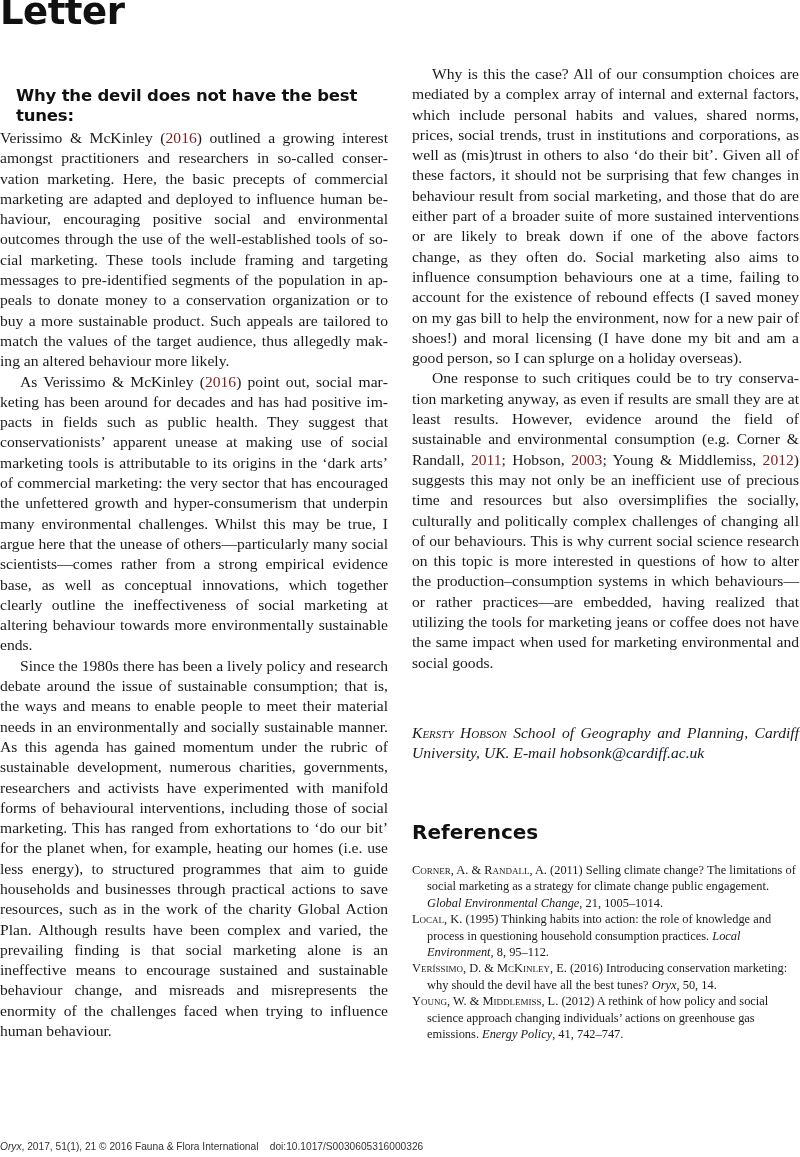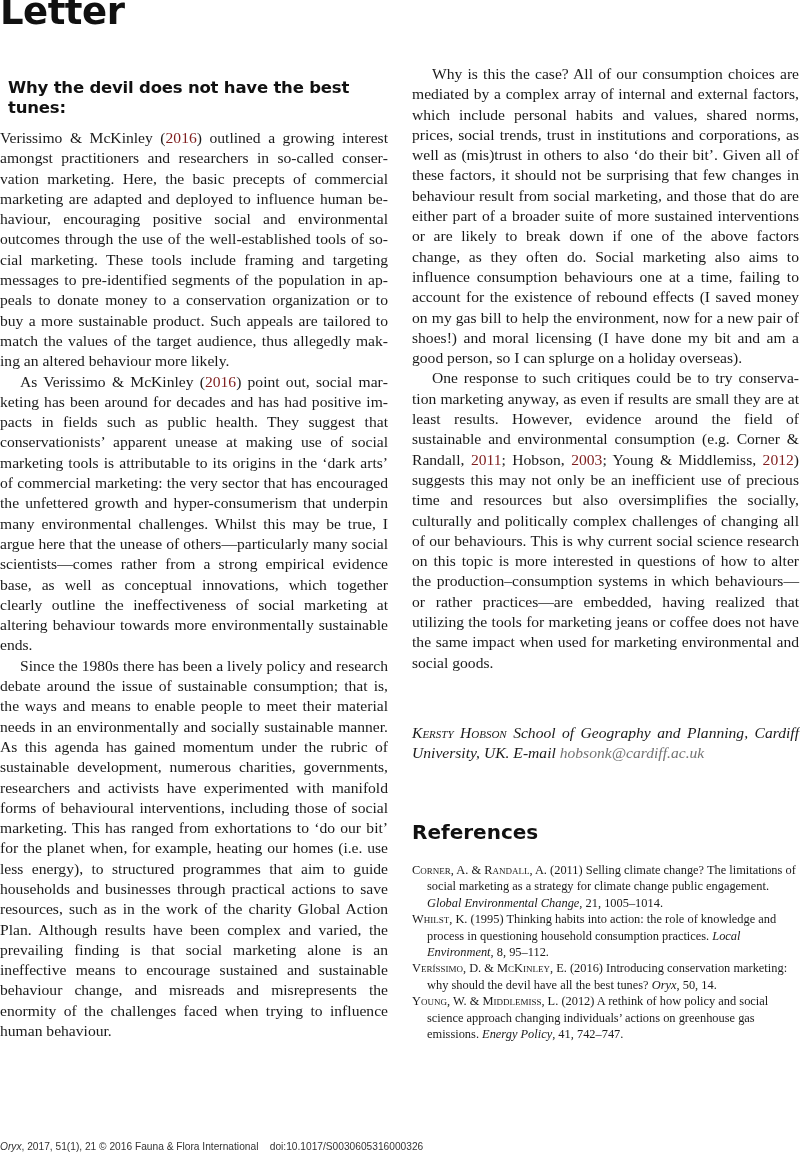--- a/index.html
+++ b/index.html
@@ -11,42 +11,42 @@
     .section-label {
       position: absolute; left: 0; top: -10px;
       font-family: "DejaVu Sans", "Liberation Sans", sans-serif;
       font-weight: bold; font-size: 37px; letter-spacing: -0.5px; color: #111;
       margin: 0;
     }
     .col { position: absolute; top: 0; }
     .col-left { left: 0; width: 388px; }
     .col-right { left: 412px; width: 387px; }
     .article-title {
-      position: absolute; left: 0; top: 70px; width: 388px; margin: 8px;
+      position: absolute; left: 0; top: 70px; width: 388px; margin: 16px;
       font-family: "DejaVu Sans", "Liberation Sans", sans-serif;
       font-weight: bold; font-size: 16.5px; line-height: 20px; color: #111;
       letter-spacing: -0.2px;
     }
     .body-text {
       font-size: 15.6px; line-height: 20.3px; text-align: justify;
       hyphens: manual; margin: 0;
     }
     .body-text p { margin: 0; }
     .body-text p.indent { text-indent: 20px; }
     .left-body { position: absolute; left: 0; top: 128px; width: 388px; }
     .right-body { position: absolute; left: 0; top: 64px; width: 387px; }
     .cite { color: #7f1d1d; font-variant-numeric: oldstyle-nums; }
     .osn { font-variant-numeric: oldstyle-nums; }
     .sc { font-variant: small-caps; }
     .author-block {
       position: absolute; left: 0; top: 723px; width: 387px;
       font-style: italic; font-size: 15.6px; line-height: 20.3px;
       text-align: justify; margin: 0;
     }
-    .email-link { color: #737373; text-decoration: none; }
+    .email-link { color: #0f172a; text-decoration: none; }
     .refs-heading {
       position: absolute; left: 0; top: 820px; margin: 0;
       font-family: "DejaVu Sans", "Liberation Sans", sans-serif;
       font-weight: bold; font-size: 20px; color: #111;
     }
     .refs-list {
       position: absolute; left: 0; top: 862px; width: 390px;
       list-style: none; margin: 0; padding: 0;
       font-size: 12.4px; line-height: 16.4px;
     }
@@ -82,19 +82,19 @@
     <p class="indent">Why is this the case? All of our consumption choices are mediated by a complex array of internal and external fac­tors, which include personal habits and values, shared norms, prices, social trends, trust in institutions and cor­porations, as well as (mis)trust in others to also ‘do their bit’. Given all of these factors, it should not be surprising that few changes in behaviour result from social marketing, and those that do are either part of a broader suite of more sustained interventions or are likely to break down if one of the above factors change, as they often do. Social marketing also aims to influence consumption behaviours one at a time, failing to account for the existence of rebound effects (I saved money on my gas bill to help the environment, now for a new pair of shoes!) and moral licensing (I have done my bit and am a good person, so I can splurge on a holiday overseas).</p>
     <p class="indent"><span>One response to such critiques could be to try conserva­tion marketing anyway, as even if results are small they are at least results. However, evidence around the field of sustainable and environmental consumption (e.g. Corner &amp; Randall, </span><a class="cite">2011</a><span>; Hobson, </span><a class="cite">2003</a><span>; Young &amp; Middlemiss, </span><a class="cite">2012</a><span>) suggests this may not only be an inefficient use of precious time and resources but also oversimplifies the socially, culturally and politically complex challenges of changing all of our behaviours. This is why current social science research on this topic is more interested in questions of how to alter the production–consumption systems in which behaviours—or rather practices—are embedded, having realized that utilizing the tools for marketing jeans or coffee does not have the same impact when used for mar­keting environmental and social goods.</span></p>
   </div>
 
   <p class="author-block"><span class="sc">Kersty Hobson</span><span> School of Geography and Planning, Cardiff University, UK. E-mail </span><a class="email-link">hobsonk@cardiff.ac.uk</a></p>
 
   <h3 class="refs-heading">References</h3>
 
   <ul class="refs-list osn">
     <li><span class="auth">Corner, A. &amp; Randall, A.</span><span> (2011) Selling climate change? The limitations of social marketing as a strategy for climate change public engagement. </span><i>Global Environmental Change</i><span>, 21, 1005–1014.</span></li>
-    <li><span class="auth">Whilst, K.</span><span> (1995) Thinking habits into action: the role of knowledge and process in questioning household consumption practices. </span><i>Local Environment</i><span>, 8, 95–112.</span></li>
+    <li><span class="auth">Local, K.</span><span> (1995) Thinking habits into action: the role of knowledge and process in questioning household consumption practices. </span><i>Local Environment</i><span>, 8, 95–112.</span></li>
     <li><span class="auth">Veríssimo, D. &amp; McKinley, E.</span><span> (2016) Introducing conservation marketing: why should the devil have all the best tunes? </span><i>Oryx</i><span>, 50, 14.</span></li>
     <li><span class="auth">Young, W. &amp; Middlemiss, L.</span><span> (2012) A rethink of how policy and social science approach changing individuals’ actions on greenhouse gas emissions. </span><i>Energy Policy</i><span>, 41, 742–747.</span></li>
   </ul>
 </div>
 
 <div class="footer"><i>Oryx</i><span>, 2017, 51(1), 21 © 2016 Fauna &amp; Flora International</span><span>    </span><span>doi:10.1017/S0030605316000326</span></div>
 
 </body></html>

